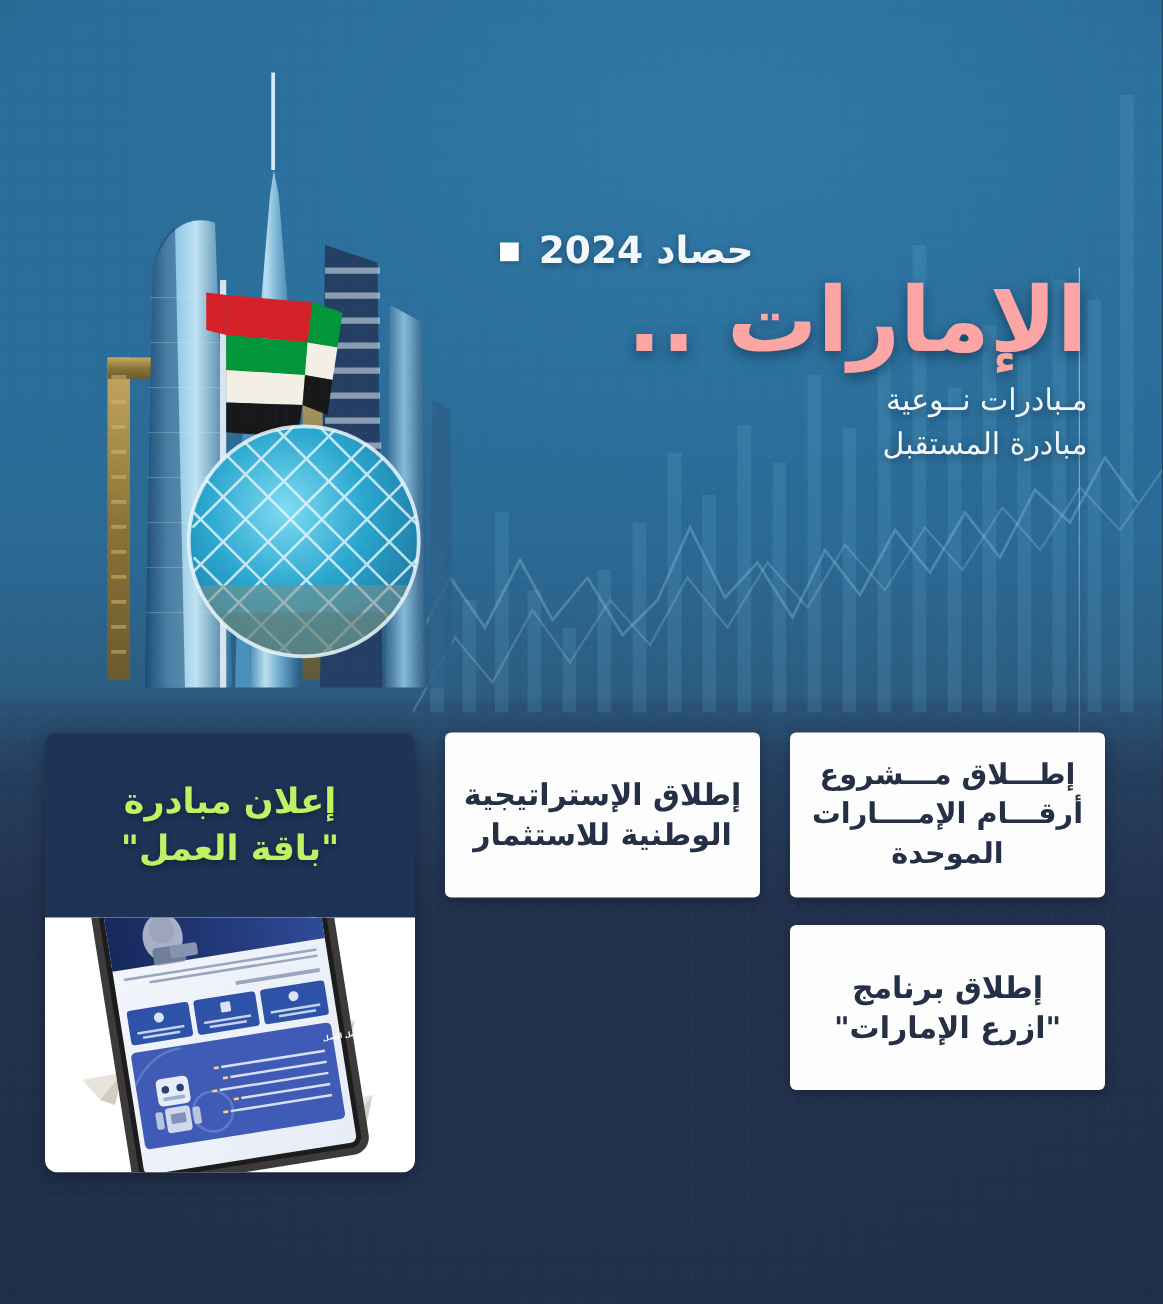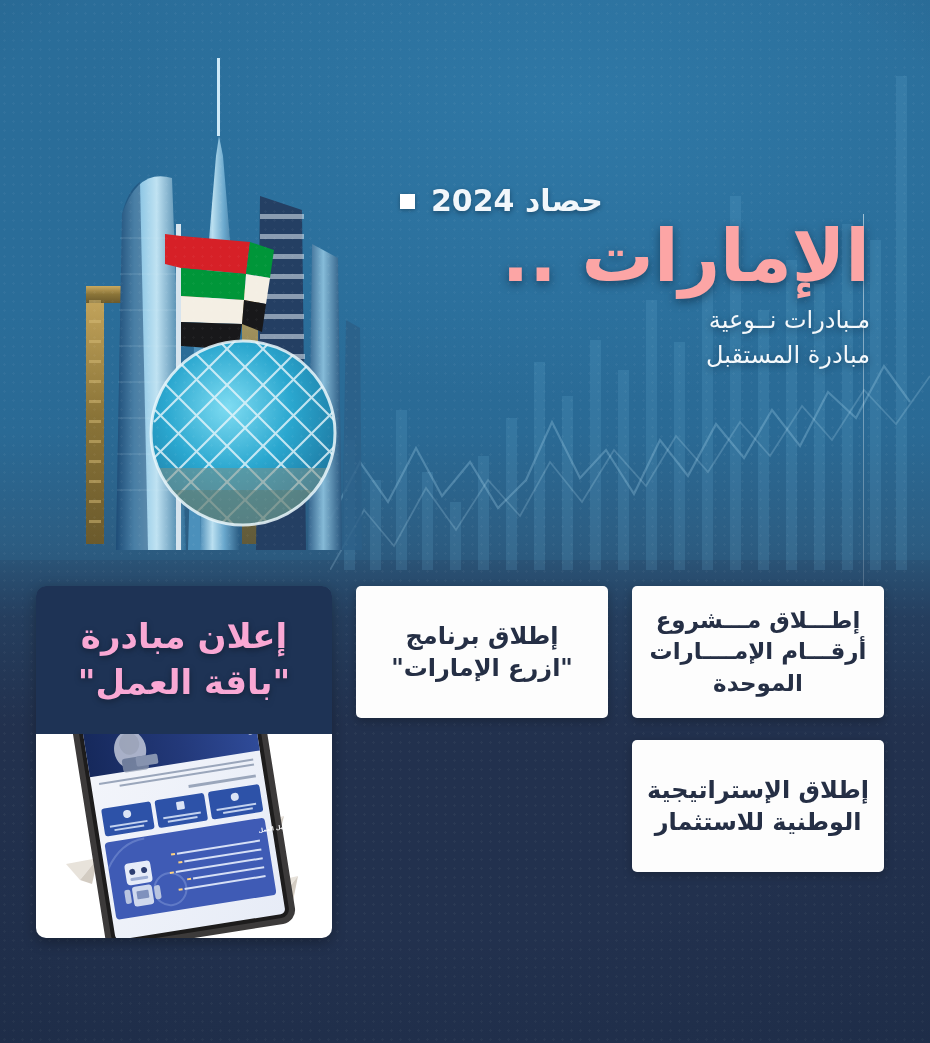--- a/index.html
+++ b/index.html
@@ -90,21 +90,21 @@
     position:absolute;left:36px;top:586px;width:296px;height:352px;
     border-radius:10px;overflow:hidden;
     box-shadow:0 4px 14px rgba(0,0,0,.3);
   }
   .feature-head{
     height:148px;background:#1e3355;
     display:flex;align-items:center;justify-content:center;
     border-radius:10px 10px 0 0;
   }
   .feature-title{
-    color:#f9a8d4;font-size:34px;font-weight:800;line-height:1.34;text-align:center;
+    color:#bef264;font-size:28px;font-weight:800;line-height:1.34;text-align:center;
     white-space:pre-line;text-shadow:0 2px 6px rgba(0,0,0,.35);
   }
   .feature-body{
     height:204px;background:#ffffff;position:relative;overflow:hidden;
   }
   .feature-body svg{position:absolute;left:0;top:0;}
 </style>
 </head>
 <body>
 
@@ -417,22 +417,22 @@
     </div>
   </div>
 
   <div class="cards">
     <div class="card r1">
       <div class="card-text">إطـــلاق مـــشروع
 أرقـــام الإمــــارات
 الموحدة</div>
     </div>
     <div class="card r2">
+      <div class="card-text">إطلاق الإستراتيجية
+الوطنية للاستثمار</div>
+    </div>
+    <div class="card r2">
       <div class="card-text">إطلاق برنامج
 "ازرع الإمارات"</div>
     </div>
-    <div class="card r2">
-      <div class="card-text">إطلاق الإستراتيجية
-الوطنية للاستثمار</div>
-    </div>
   </div>
 
 </div>
 
 </body></html>

